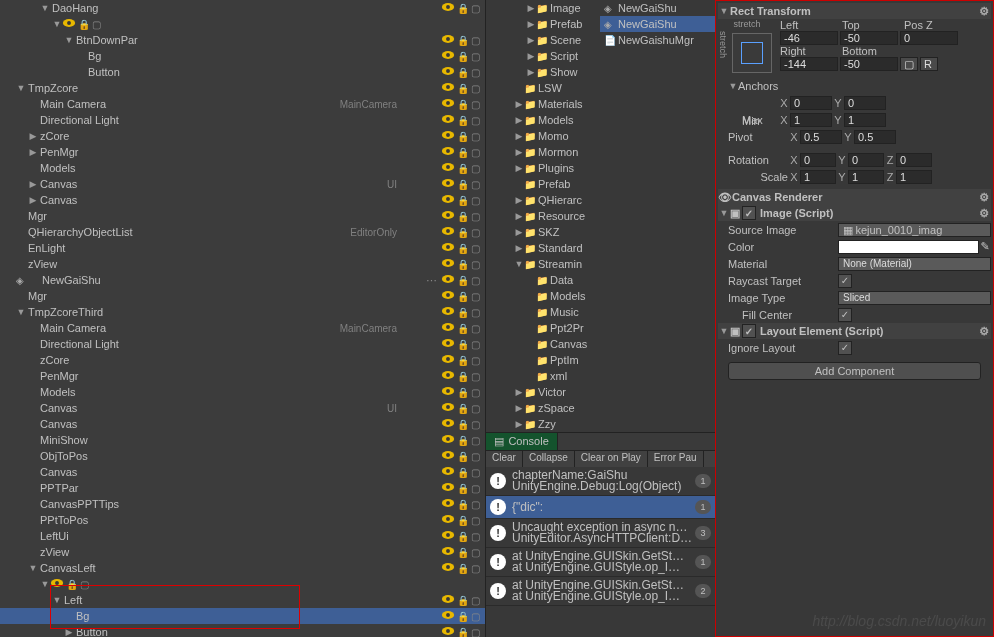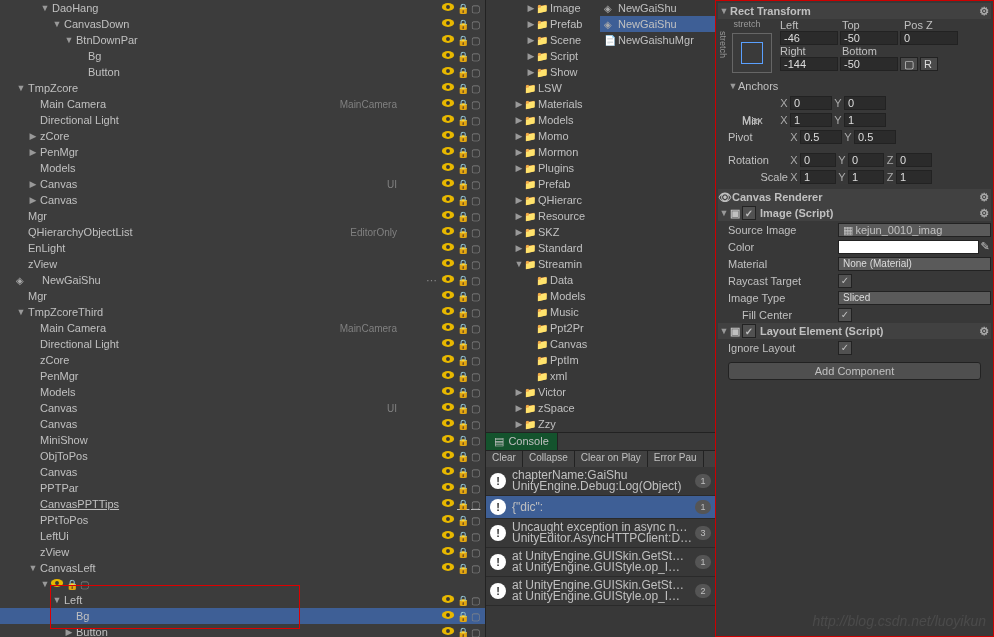--- a/index.html
+++ b/index.html
@@ -60,21 +60,20 @@
         <span class="node">DaoHang</span>
         <span class="ico-eye"><svg viewBox="0 0 16 10">
             <ellipse cx="8" cy="5" rx="7" ry="4.5" class="yel"></ellipse>
             <circle cx="8" cy="5" r="2.2" fill="#383838"></circle>
           </svg></span>
         <span class="ico-lock">🔒</span>
         <span class="ico-sq">▢</span>
       </div>
       <div class="row" style="padding-left: 52px;">
         <span class="tri open"></span>
-        <span class="node">CanvasDown</span>
         <span class="ico-eye"><svg viewBox="0 0 16 10">
             <ellipse cx="8" cy="5" rx="7" ry="4.5" class="yel"></ellipse>
             <circle cx="8" cy="5" r="2.2" fill="#383838"></circle>
           </svg></span>
         <span class="ico-lock">🔒</span>
         <span class="ico-sq">▢</span>
       </div>
       <div class="row" style="padding-left: 64px;">
         <span class="tri open"></span>
         <span class="node">BtnDownPar</span>
@@ -365,21 +364,21 @@
       <div class="row" style="padding-left: 28px;">
         <span class="tri "></span>
         <span class="node">PPTPar</span>
         <span class="ico-eye"><svg viewBox="0 0 16 10">
             <ellipse cx="8" cy="5" rx="7" ry="4.5" class="yel"></ellipse>
             <circle cx="8" cy="5" r="2.2" fill="#383838"></circle>
           </svg></span>
         <span class="ico-lock">🔒</span>
         <span class="ico-sq">▢</span>
       </div>
-      <div class="row" style="padding-left: 28px; text-decoration: underline;">
+      <div class="row" style="padding-left: 28px;">
         <span class="tri "></span>
         <span class="node">CanvasPPTTips</span>
         <span class="ico-eye"><svg viewBox="0 0 16 10">
             <ellipse cx="8" cy="5" rx="7" ry="4.5" class="yel"></ellipse>
             <circle cx="8" cy="5" r="2.2" fill="#383838"></circle>
           </svg></span>
         <span class="ico-lock">🔒</span>
         <span class="ico-sq">▢</span>
       </div>
       <div class="row" style="padding-left: 28px;">

